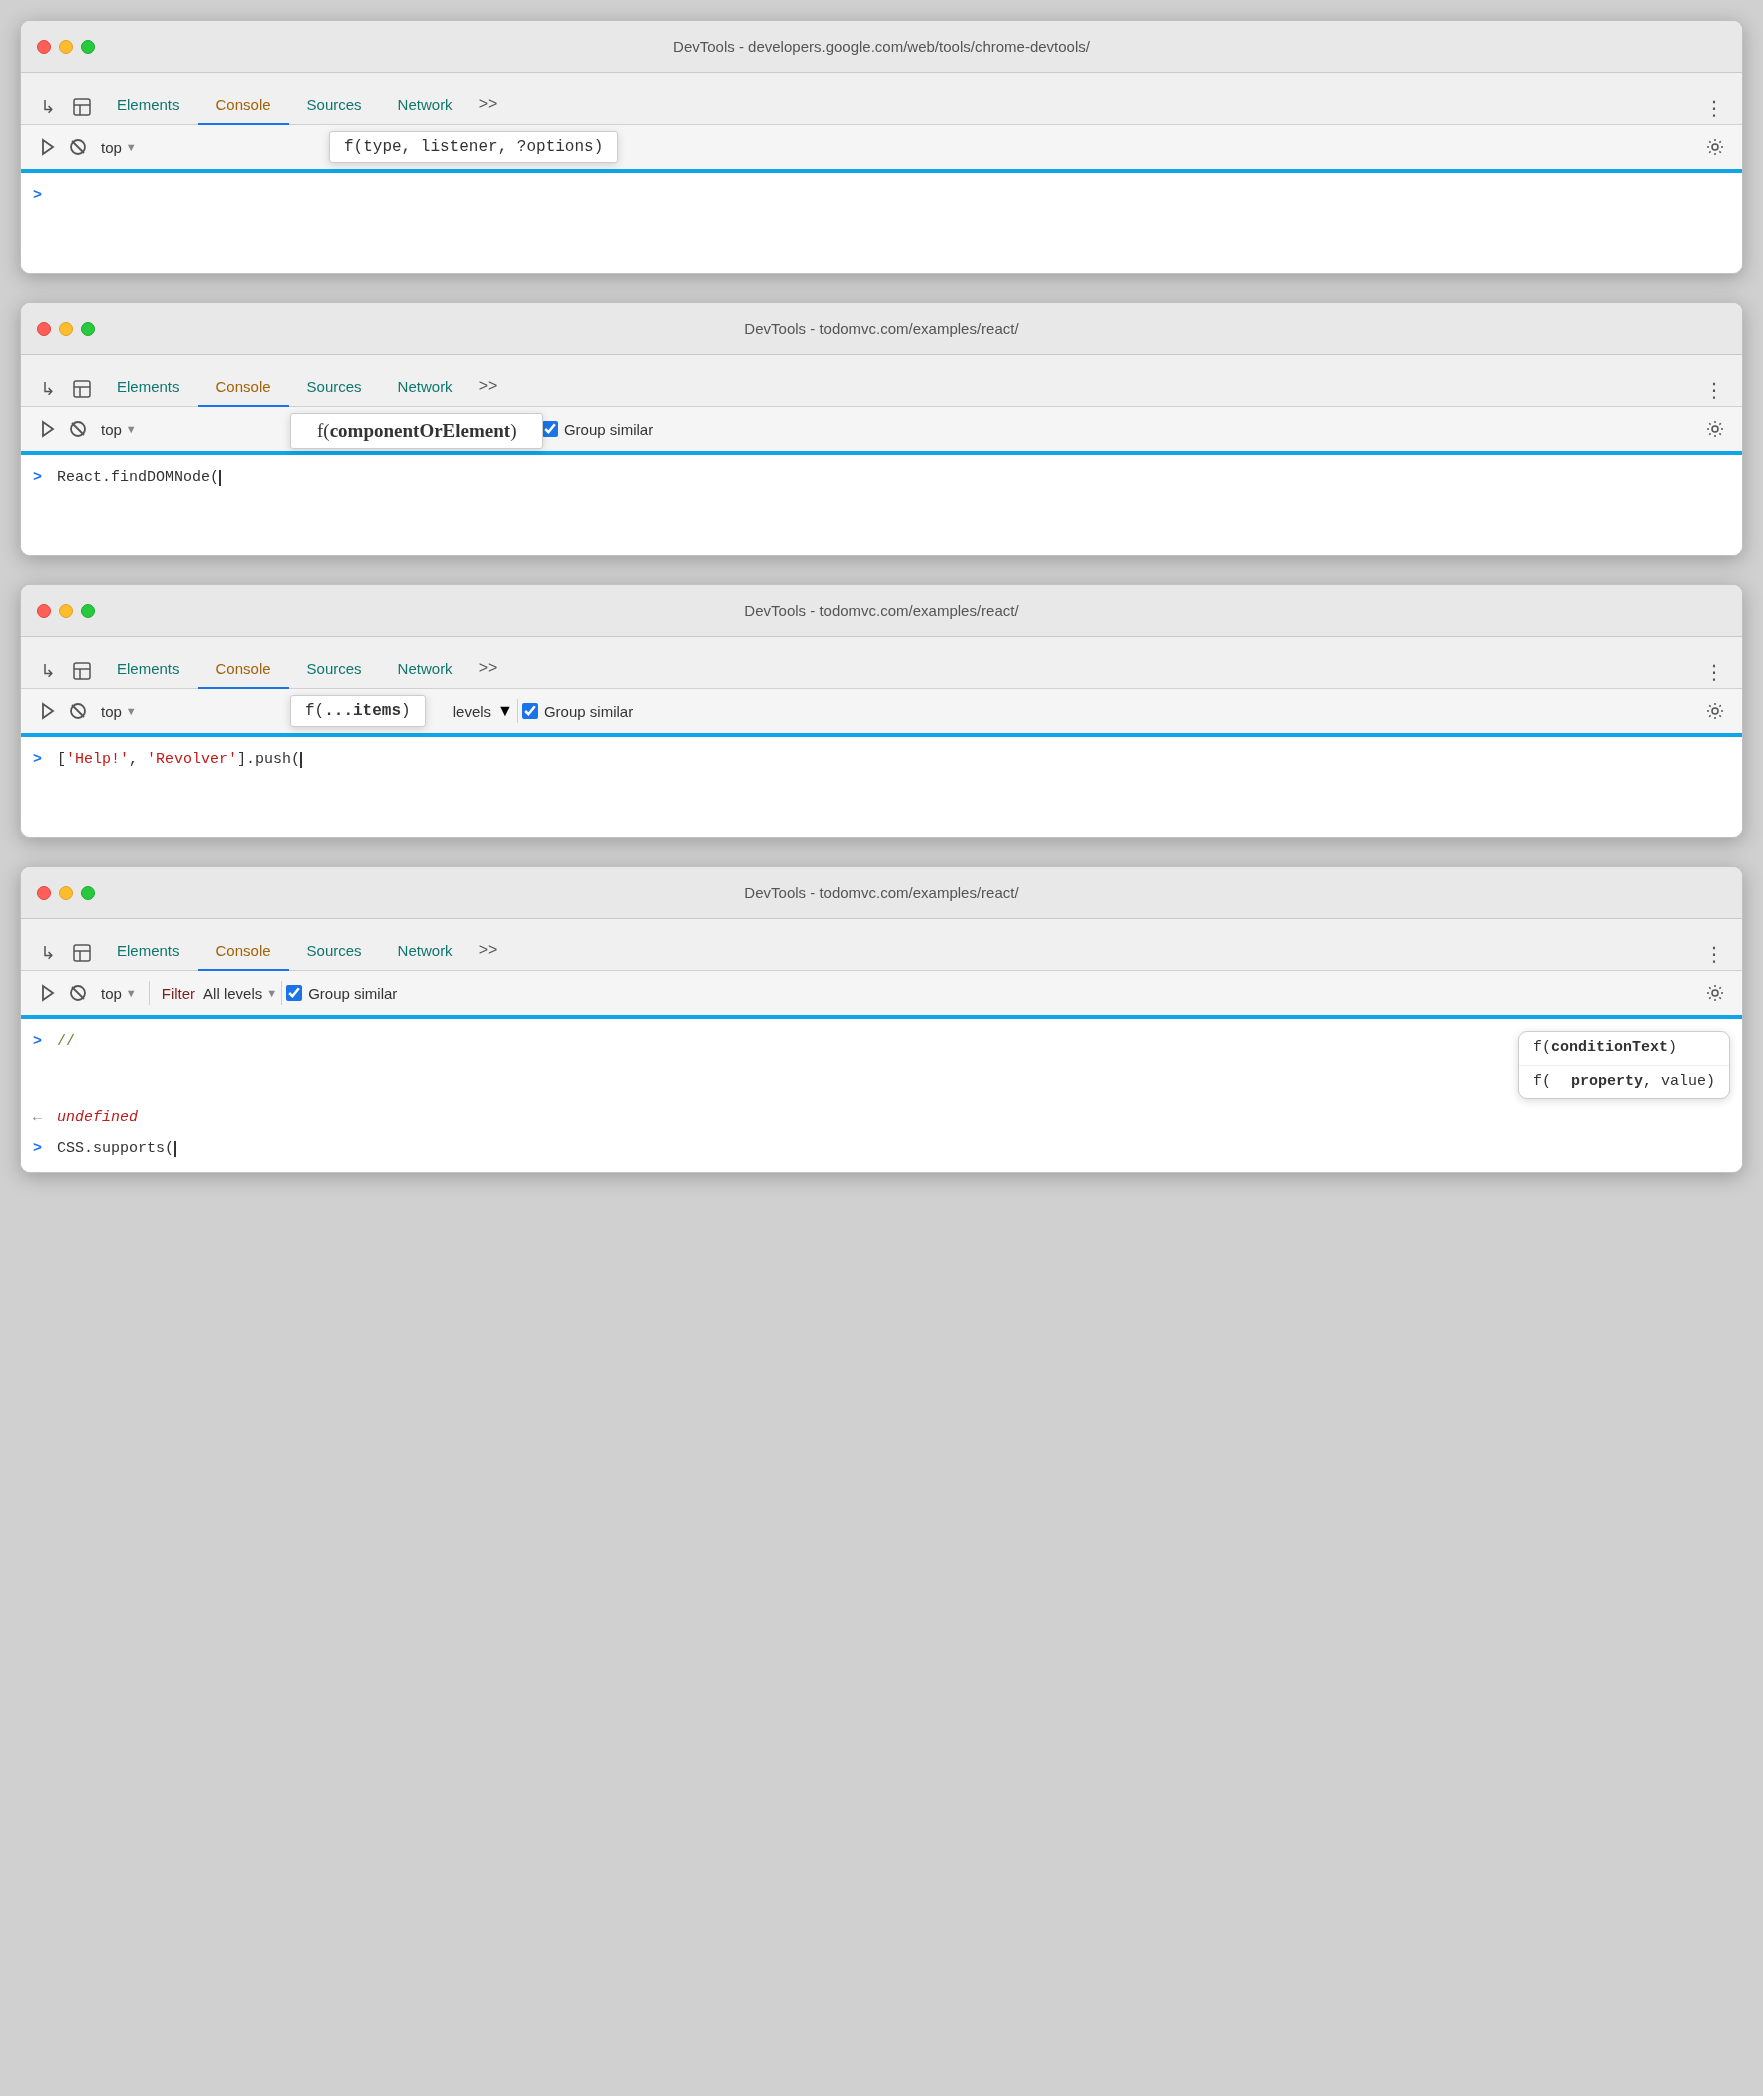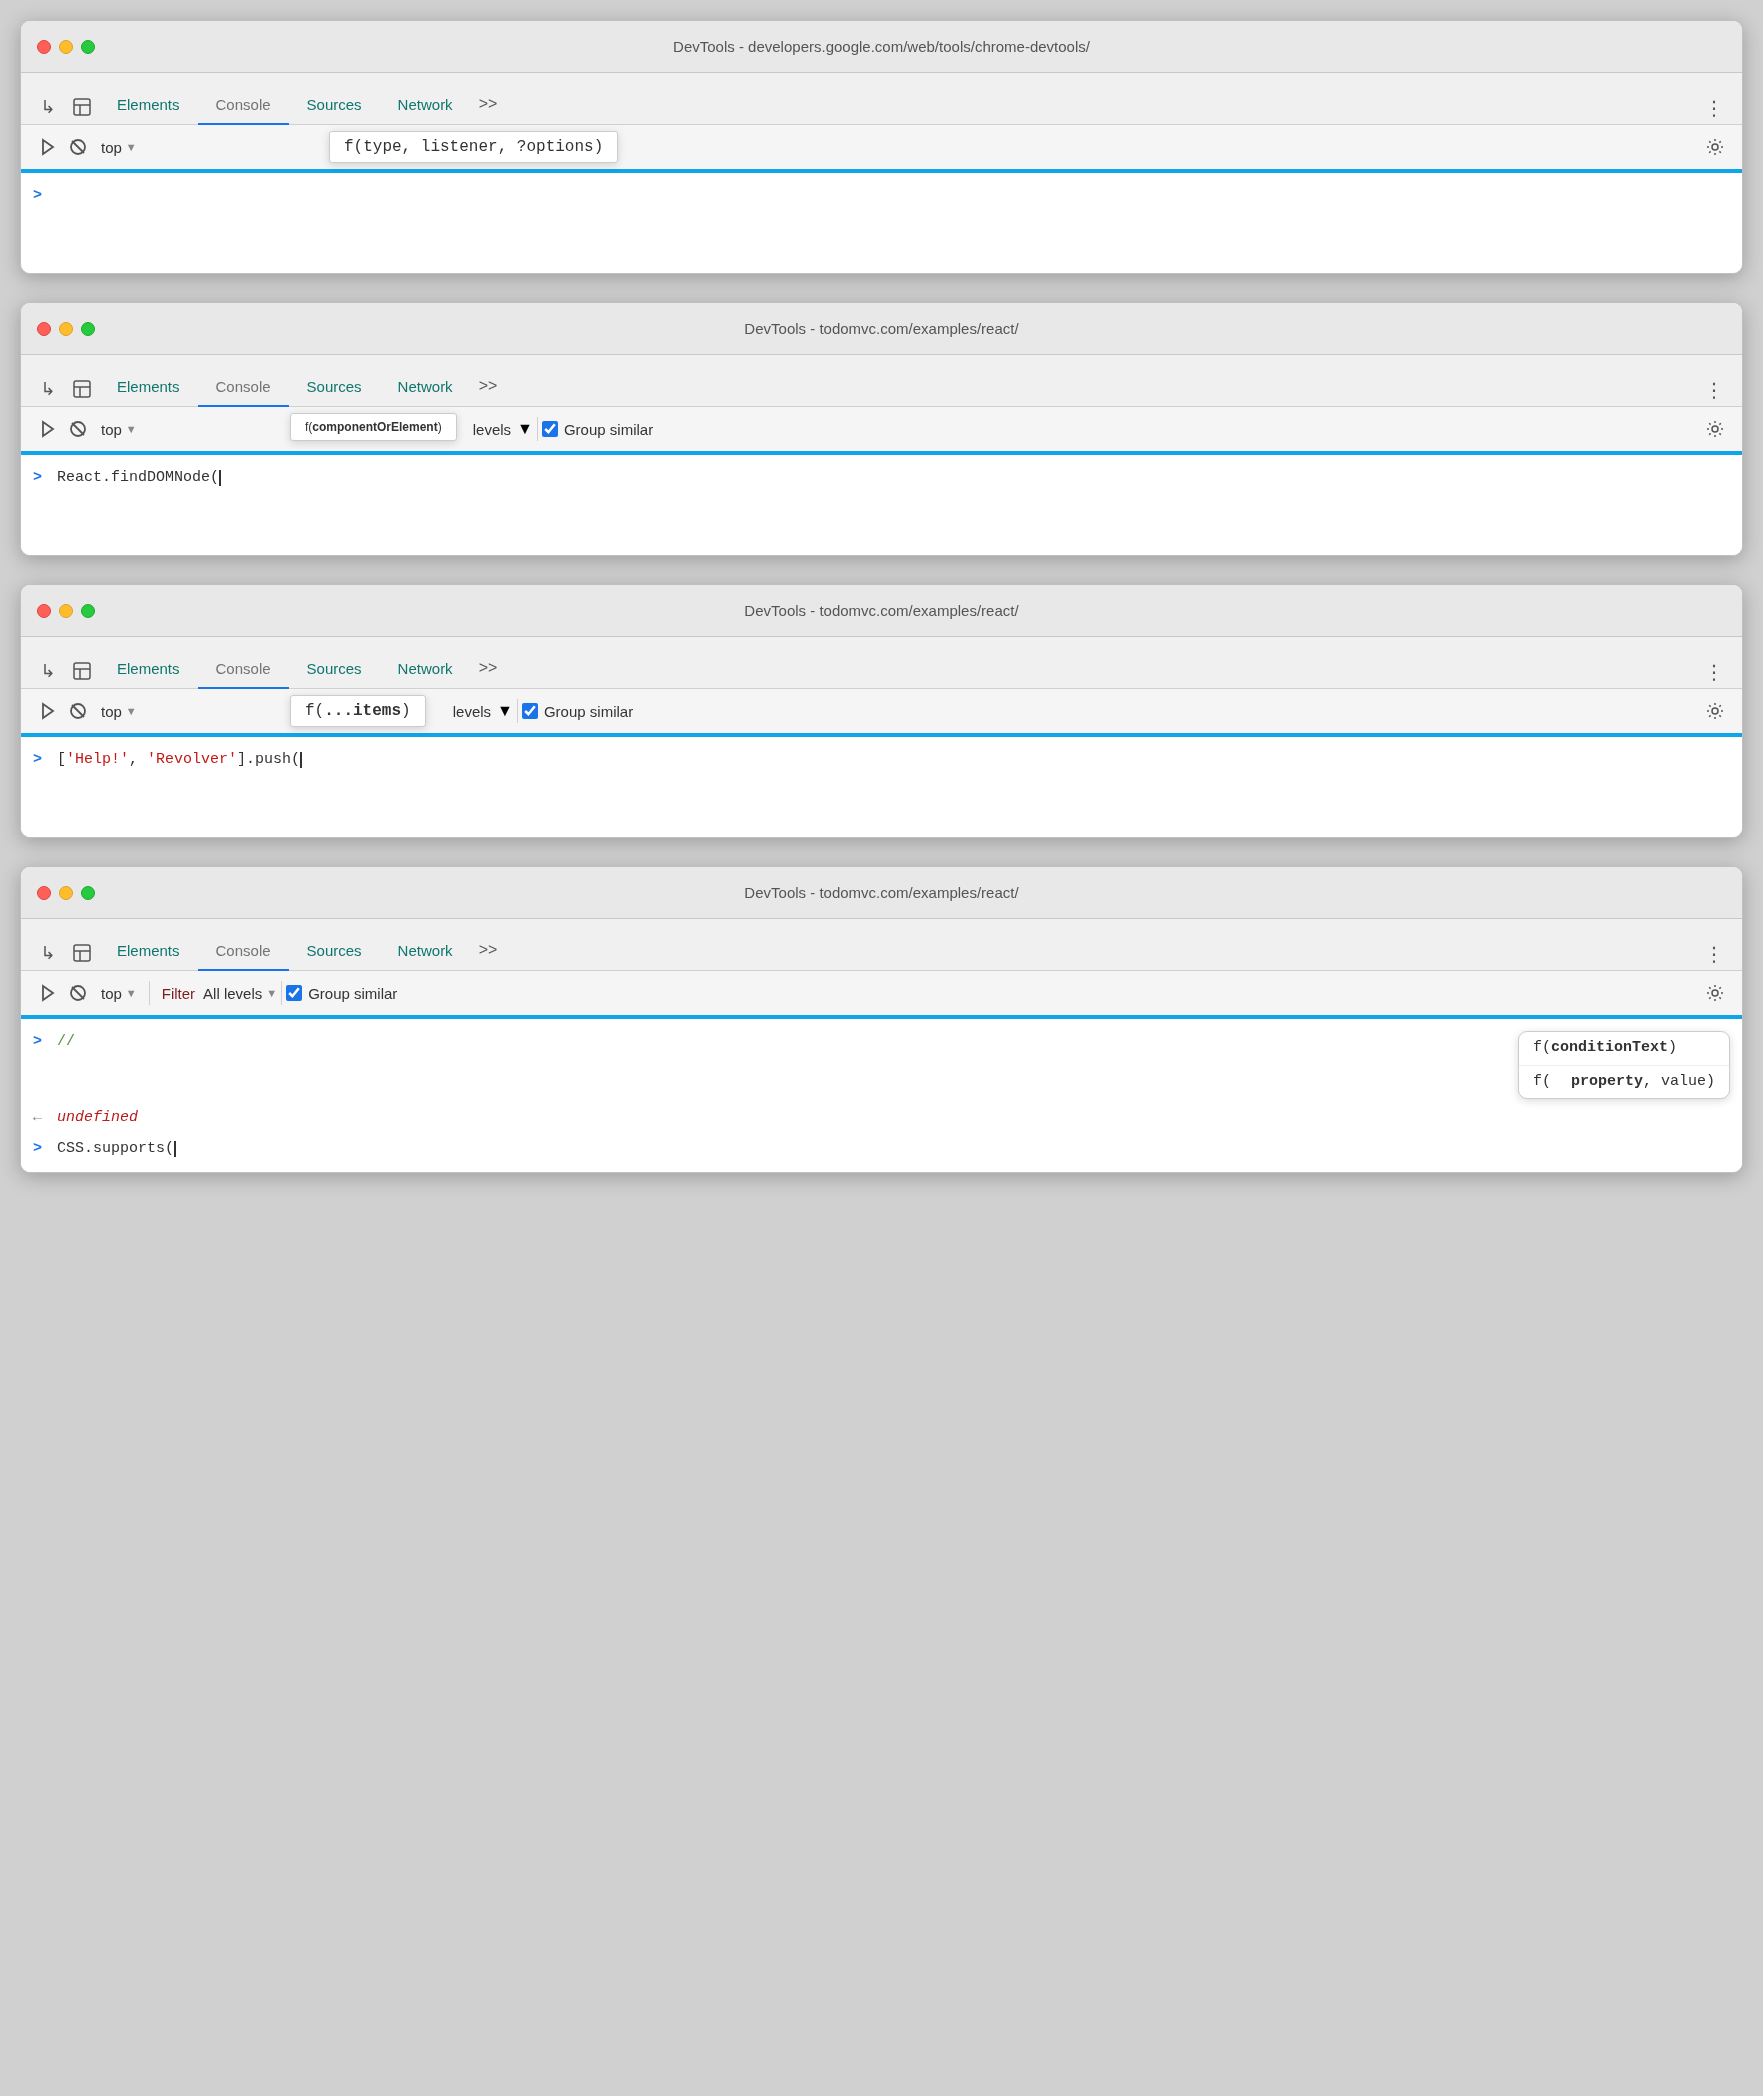--- a/index.html
+++ b/index.html
@@ -70,21 +70,21 @@
       font-size: 15px;
       color: #0f766e;
       cursor: pointer;
       border: none;
       background: none;
       border-bottom: 2px solid transparent;
       margin-bottom: -1px;
       white-space: nowrap;
     }
     .tab-btn.active {
-      color: #737373;
+      color: #a16207;
       border-bottom: 2px solid #1a73e8;
       margin-top: 20px;
     }
     .tab-icon {
       width: 34px;
       height: 34px;
       display: flex;
       align-items: center;
       justify-content: center;
       border: none;
@@ -363,21 +363,21 @@
       <svg width="18" height="18" viewBox="0 0 18 18" fill="none" stroke="#555" stroke-width="1.8">
         <circle cx="9" cy="9" r="7"></circle>
         <line x1="3" y1="3" x2="15" y2="15"></line>
       </svg>
     </button>
     <button class="top-select">
       <span>top</span>
       <span class="arrow">▼</span>
     </button>
 
-    <div style="position:absolute; left:269px; top:6px; background:#fff; border:1px solid #ccc; border-radius:3px; box-shadow:0 2px 8px rgba(0,0,0,0.15); padding:6px 14px; font-family:Liberation Sans, sans-serif; font-size:12px; color:#333; white-space:nowrap; z-index:10;">
+    <div style="position:absolute; left:269px; top:6px; background:#fff; border:1px solid #ccc; border-radius:3px; box-shadow:0 2px 8px rgba(0,0,0,0.15); padding:6px 26px; font-family:Liberation Serif, serif; font-size:19px; color:#333; white-space:nowrap; z-index:10;">
       f(<span style="font-weight:bold;">componentOrElement</span><span>)</span>
     </div>
 
     <span style="margin-left: 328px; font-size:15px; color:#333;">levels</span>
     <span style="margin-left:6px;">▼</span>
     <div class="toolbar-divider"></div>
     <div class="toolbar-checkbox-group">
       <input type="checkbox" class="toolbar-checkbox" checked="" style="">
       <span class="toolbar-label">Group similar</span>
     </div>

